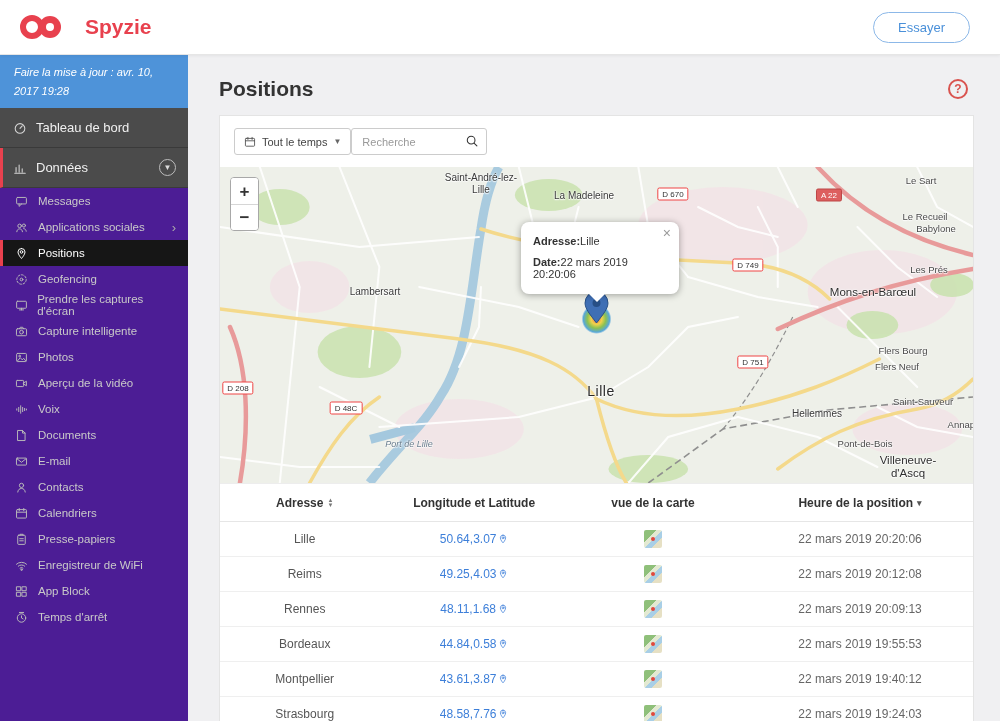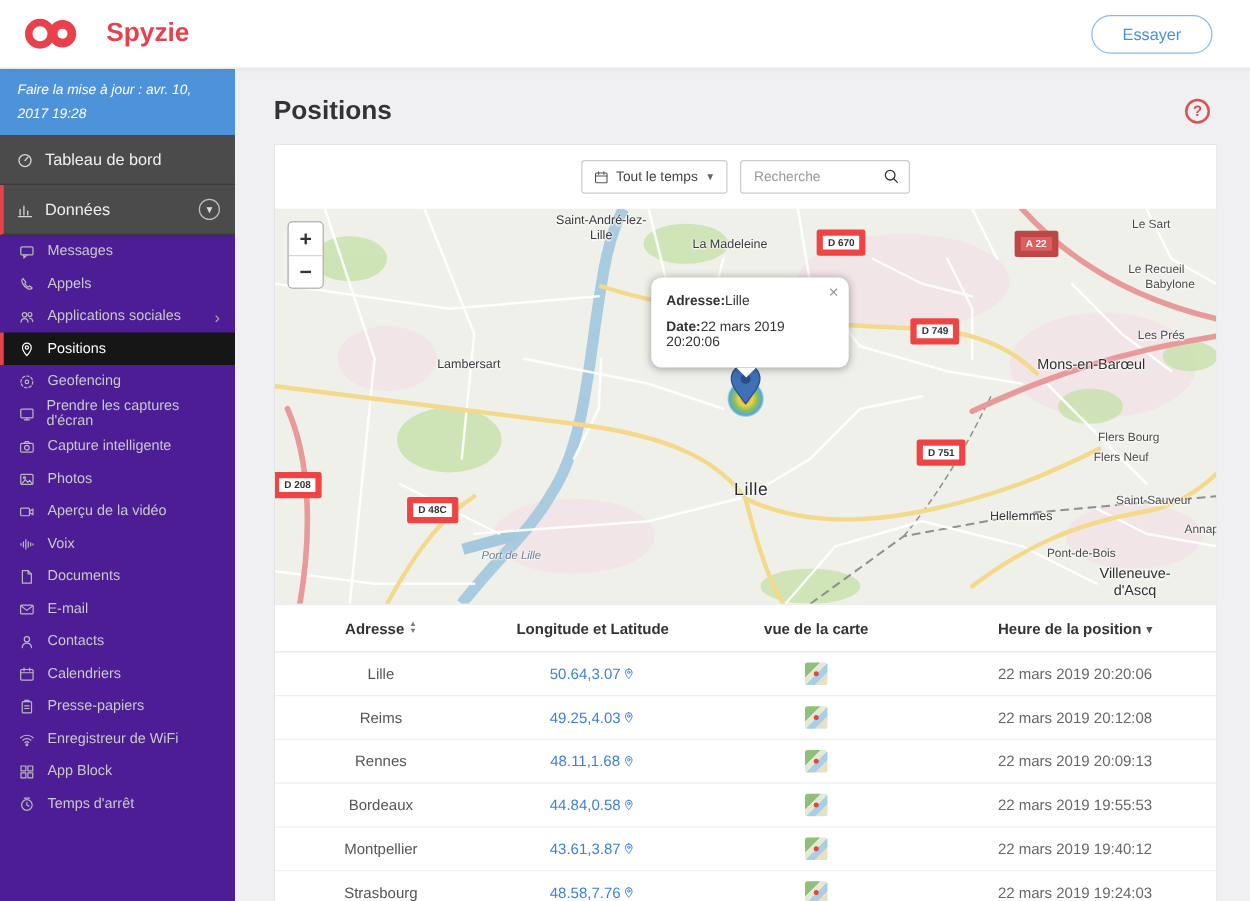--- a/index.html
+++ b/index.html
@@ -37,21 +37,21 @@
 
   
   .main { flex:1; overflow:hidden; }
   .page-head { display:flex; align-items:center; justify-content:space-between; padding:22px 32px 14px 31px; }
   .page-title { font-size:21px; font-weight:bold; color:#333; }
   .help-icon { width:20px; height:20px; border:2px solid #d9534f; border-radius:50%; color:#d9534f;
                font-size:12px; font-weight:bold; display:flex; align-items:center; justify-content:center; cursor:pointer; }
   .card { margin:0 26px 0 31px; background:#fff; border:1px solid #e4e4e4; }
 
   
-  .toolbar { display:flex; justify-content:center; align-items:center; gap:10px; padding:12px 14px; }
+  .toolbar { display:flex; justify-content:flex-start; align-items:center; padding:12px 14px; }
   .time-filter { height:27px; display:flex; align-items:center; gap:6px; border:1px solid #ccc; border-radius:3px;
                  background:#fff; padding:0 9px; font-size:11px; color:#444; cursor:pointer; }
   .tf-caret { font-size:8px; color:#666; }
   .search-box { position:relative; }
   .search-box input { width:136px; height:27px; border:1px solid #ccc; border-radius:3px;
                       padding:0 28px 0 10px; font-size:11px; color:#333; font-family:inherit; outline:none; }
   .search-box input::placeholder { color:#999; }
   .search-ic { position:absolute; right:8px; top:6px; color:#333; }
 
   
@@ -59,21 +59,21 @@
   .map-svg { position:absolute; inset:0; width:100%; height:100%; }
   .map-label { position:absolute; transform:translate(-50%,-50%); text-align:center; color:#3a3a3a;
                font-size:10px; line-height:1.15; white-space:nowrap; pointer-events:none;
                text-shadow:0 0 2px #fff,0 0 3px #fff,0 1px 1px #fff; }
   .map-label.wrap { white-space:normal; }
   .map-label.city { font-size:14px; color:#2a2a2a; letter-spacing:.5px; }
   .map-label.town { font-size:11.5px; color:#2f2f2f; }
   .map-label.hamlet { font-size:9.5px; color:#4a4a4a; }
   .map-label.area { font-size:9px; color:#6b7f8f; font-style:italic; }
   .shield { position:absolute; transform:translate(-50%,-50%); font-size:8px; padding:1px 4px;
-            border-radius:2px; background:#fff; border:5px solid #ef4444; color:#333; pointer-events:none;font-weight:bold; }
+            border-radius:2px; background:#fff; border:1px solid #ef4444; color:#333; pointer-events:none; }
   .shield.a { background:#dd5f5f; border-color:#bd4646; color:#fff; }
 
   .zoom-ctl { position:absolute; left:10px; top:10px; width:29px; border:1px solid #a8a8a8; border-radius:4px;
               background:#fff; overflow:hidden; z-index:5; }
   .zoom-ctl button { display:block; width:100%; height:26px; border:0; background:#fff; font-size:17px;
                      font-weight:bold; color:#333; cursor:pointer; line-height:1; font-family:inherit; }
   .zoom-ctl button + button { border-top:1px solid #d6d6d6; }
 
   .map-popup { position:absolute; left:301px; top:55px; width:158px; background:#fff; border-radius:8px;
                box-shadow:0 1px 7px rgba(0,0,0,.35); padding:10px 12px 11px; font-size:11px; color:#333; z-index:6; }
@@ -142,28 +142,20 @@
 
     <nav>
         <div class="nav-item">
           <span class="nav-icon">
             <svg viewBox="0 0 16 16" width="13" height="13" fill="none" stroke="currentColor" stroke-width="1.2" stroke-linecap="round" stroke-linejoin="round">
               <rect x="2" y="3" width="12" height="8" rx="1.2"></rect>
               <path d="M5 11v3l3.2-3"></path>
             </svg>
           </span>
           <span>Messages</span>
-        </div>
-        <div class="nav-item">
-          <span class="nav-icon">
-            <svg viewBox="0 0 16 16" width="13" height="13" fill="none" stroke="currentColor" stroke-width="1.2" stroke-linecap="round" stroke-linejoin="round">
-              <path d="M4.4 2.2c-1.5.8-1.7 2.6-.6 4.8 1 2.1 2.7 3.9 4.7 5 2.1 1.1 3.9 1 4.8-.5l-2.5-1.9-1.4 1.1c-1.5-.8-2.7-2-3.5-3.5l1.1-1.3-1.9-2.6z"></path>
-            </svg>
-          </span>
-          <span>Appels</span>
         </div>
         <div class="nav-item">
           <span class="nav-icon">
             <svg viewBox="0 0 16 16" width="13" height="13" fill="none" stroke="currentColor" stroke-width="1.2" stroke-linecap="round" stroke-linejoin="round">
               <circle cx="5.7" cy="6" r="2.2"></circle>
               <path d="M2.2 13.2c.2-2.1 1.6-3.5 3.5-3.5s3.3 1.4 3.5 3.5"></path>
               <circle cx="11" cy="5.6" r="1.9"></circle>
               <path d="M10.7 9.3c1.7.2 2.9 1.5 3.1 3.3"></path>
             </svg>
           </span>

